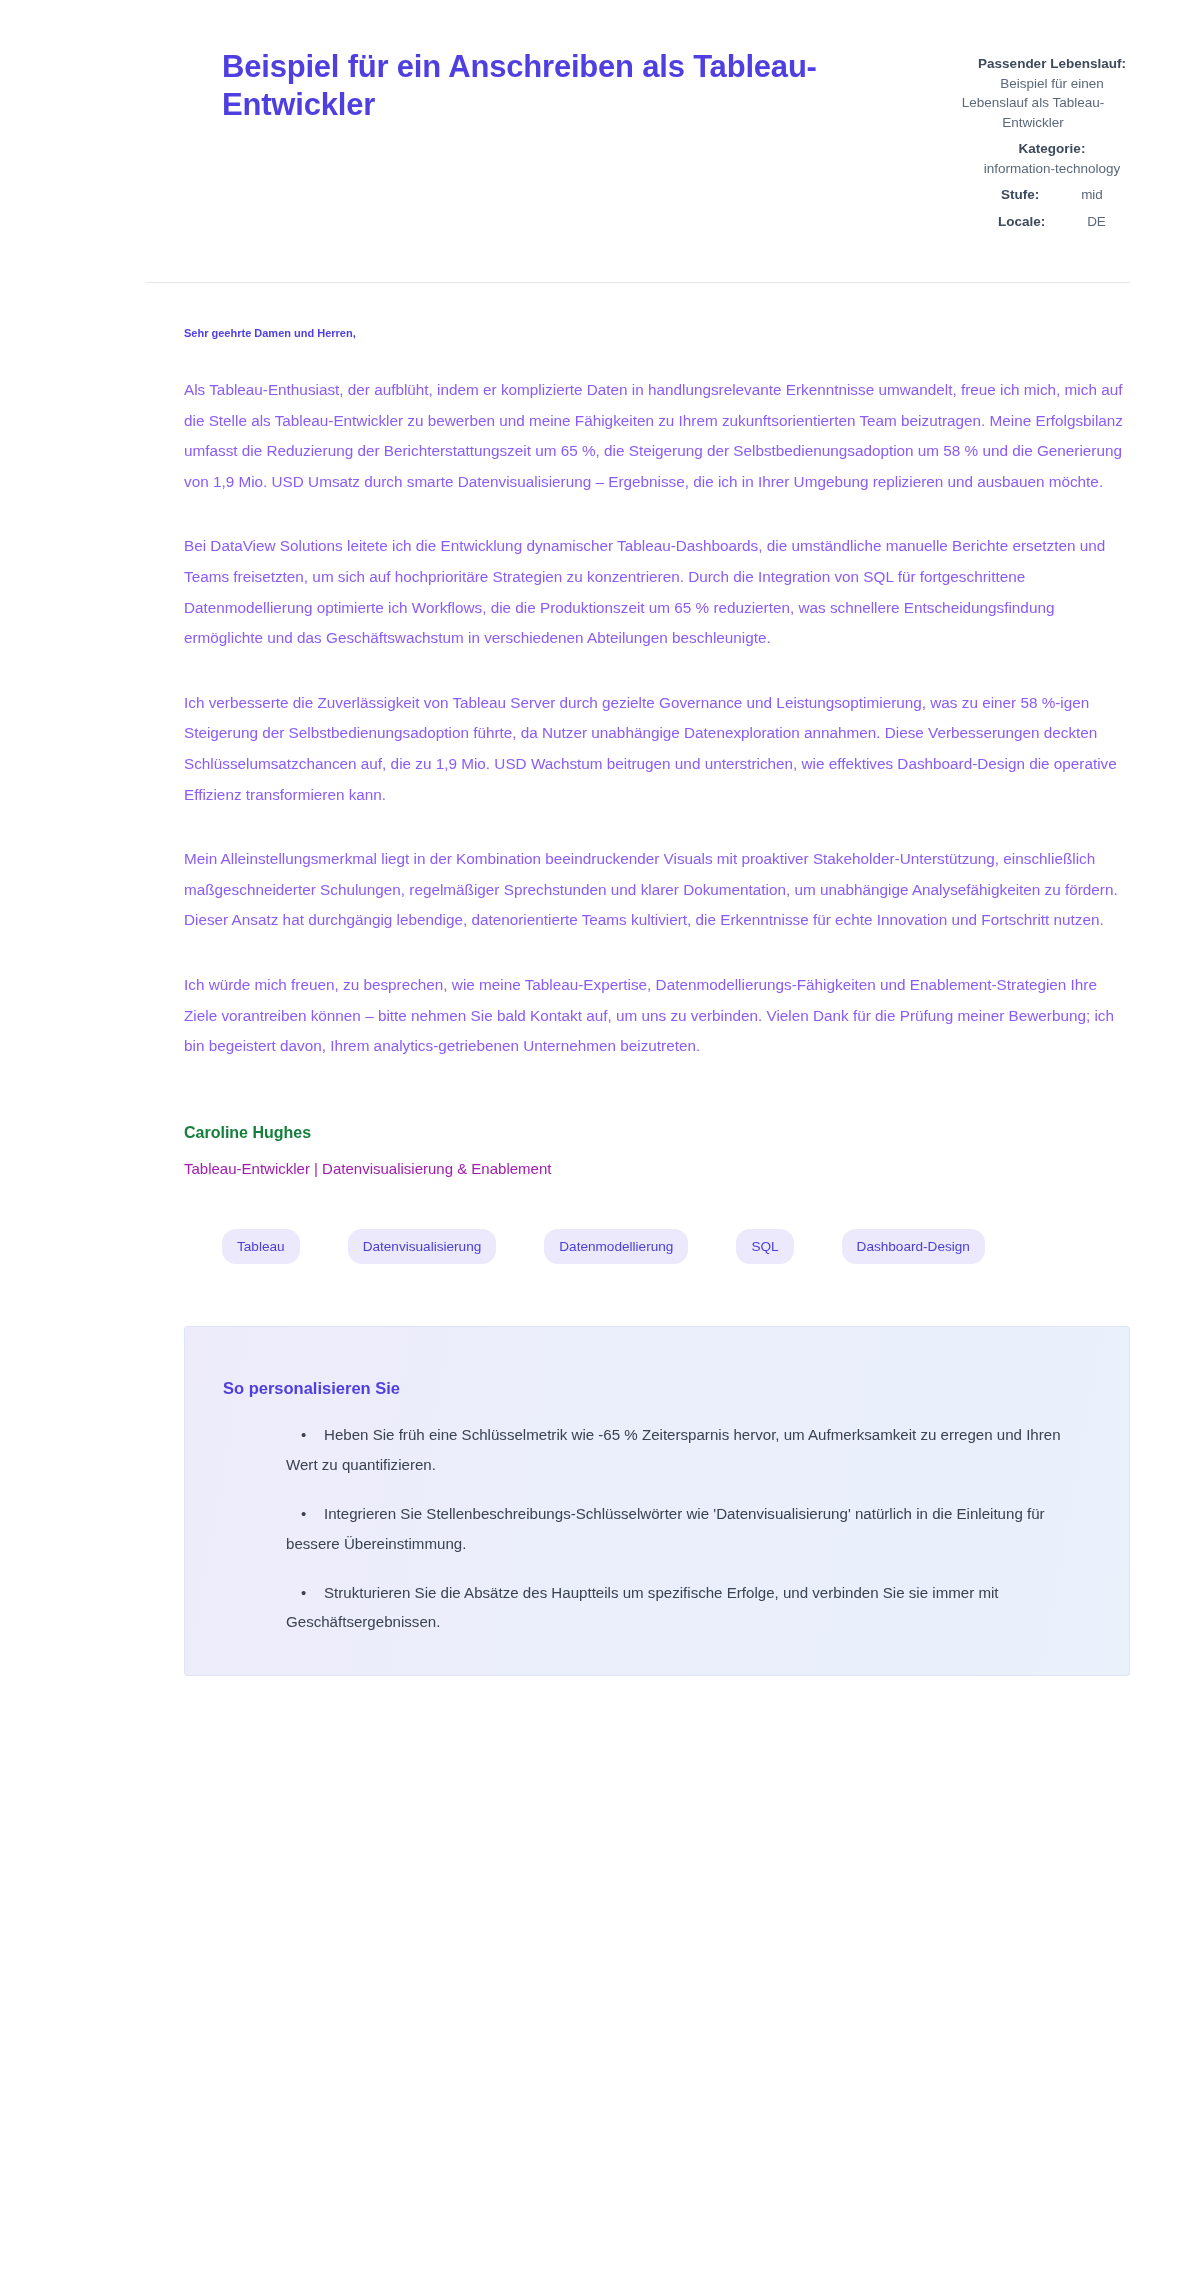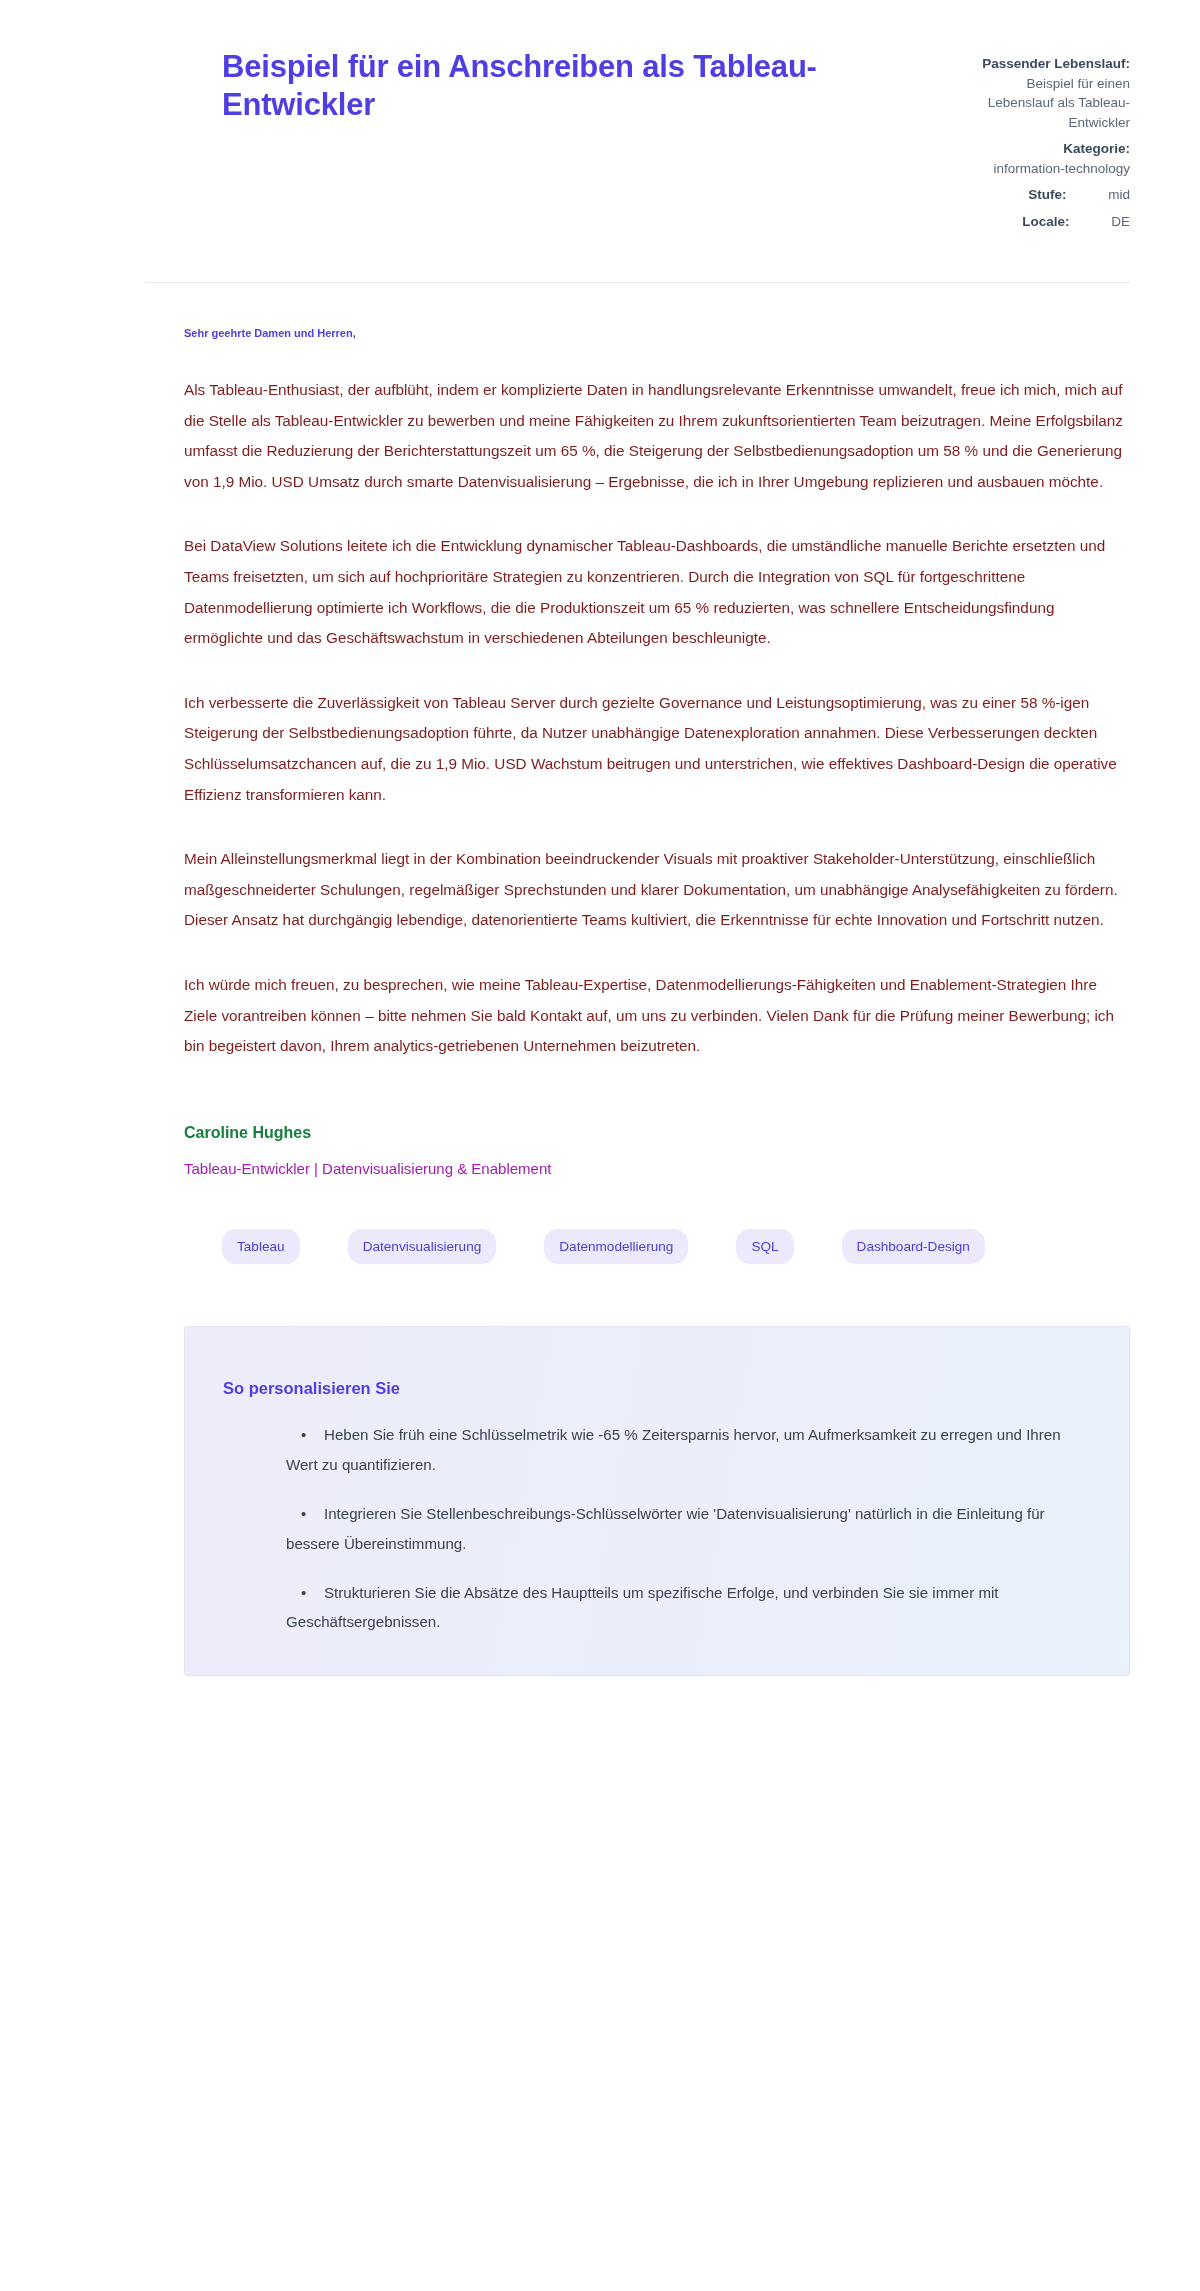--- a/index.html
+++ b/index.html
@@ -46,21 +46,21 @@
     margin: 8px 0 0 0;
     font-size: 18.5px;
     line-height: 1.42;
     font-weight: bold;
     color: #4a5768;
   }
 
   .meta {
     flex: 0 0 auto;
     width: 232px;
-    text-align: right;
+    text-align: center;
     padding-top: 6px;
     font-size: 13.5px;
     line-height: 1.45;
     color: #5b6879;
   }
   .meta-row { margin-bottom: 7px; }
   .meta-row:last-child { margin-bottom: 0; }
   .meta-label {
     font-weight: bold;
     color: #3d4a5c;
@@ -81,21 +81,21 @@
   .greeting {
     font-size: 11px;
     font-weight: bold;
     color: #4f3fe0;
     margin: 0 0 34px 0;
     line-height: 1.5;
   }
   .para {
     font-size: 15.3px;
     line-height: 2.0;
-    color: #7f1d1d;
+    color: #8b5cf6;
     margin: 0 0 34px 0;
     max-width: 975px;
   }
 
   
   .sig {
     margin-top: 62px;
   }
   .sig-name {
     font-size: 16px;

